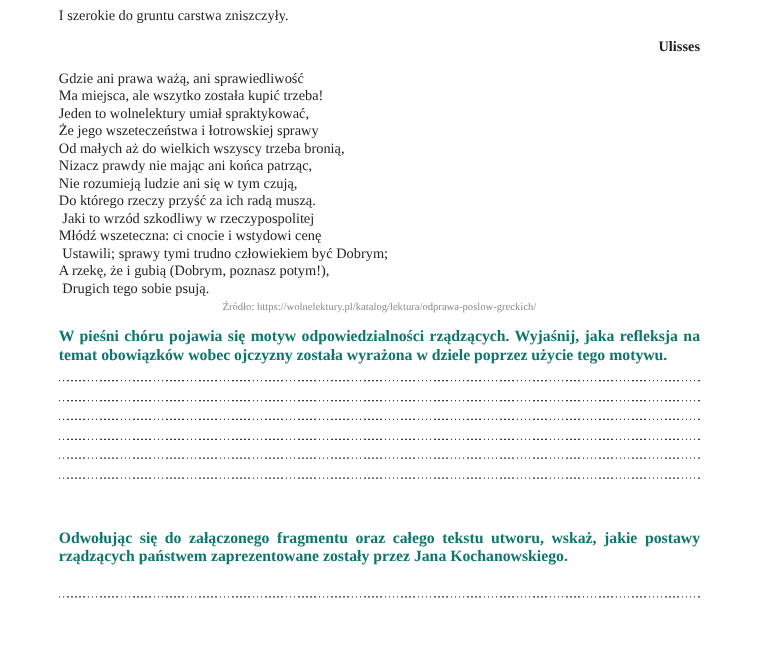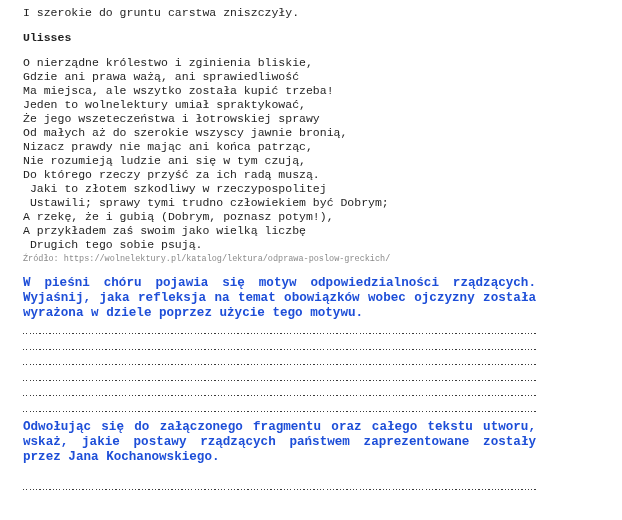--- a/index.html
+++ b/index.html
@@ -12,57 +12,57 @@
     width: 622px;
     height: 520px;
     background: #ffffff;
     overflow: hidden;
     font-family: "Liberation Serif", "DejaVu Serif", serif;
     color: #1f1f1f;
     box-sizing: border-box;
   }
   .content {
     box-sizing: content-box;
-    padding: 6px 15px 0 23px;
+    padding: 6px 15px 0 47px;
     width: 513px;
-    font-family: Liberation Mono, monospace;
   }
   .lead-line {
     margin: 0;
     font-size: 11.5px;
     line-height: 14px;
     white-space: pre;
   }
   .speaker {
     margin: 11px 0 0 0;
     font-size: 11.5px;
     line-height: 14px;
     font-weight: bold;
+    text-align: right;
   }
   .poem {
     margin-top: 11px;
   }
   .poem-line {
     font-size: 11.5px;
     line-height: 14px;
     white-space: pre;
   }
   .source {
     margin: 2px 0 0 0;
     font-size: 8.5px;
     line-height: 11px;
     color: #8a8a8a;
-    text-align: left;
+    text-align: center;
   }
   .question {
     margin: 11px 0 0 0;
     font-size: 12.6px;
     line-height: 15px;
     font-weight: bold;
-    color: #1d4ed8;
+    color: #0f766e;
     text-align: justify;
   }
   .answer-lines {
     margin-top: 0;
   }
   .answer-lines.single {
     margin-top: 12px;
   }
   .dotted-line {
     height: 15.5px;
@@ -80,49 +80,48 @@
 <body>
 
 <div class="page">
   <div class="content">
 
     <p class="lead-line">I szerokie do gruntu carstwa zniszczyły.</p>
 
     <p class="speaker">Ulisses</p>
 
     <div class="poem">
-        <div class="poem-line">O nierządne królestwo i zginienia bliskie,</div>
         <div class="poem-line">Gdzie ani prawa ważą, ani sprawiedliwość</div>
         <div class="poem-line">Ma miejsca, ale wszytko została kupić trzeba!</div>
         <div class="poem-line">Jeden to wolnelektury umiał spraktykować,</div>
         <div class="poem-line">Że jego wszeteczeństwa i łotrowskiej sprawy</div>
-        <div class="poem-line">Od małych aż do szerokie wszyscy jawnie bronią,</div>
+        <div class="poem-line">Od małych aż do wielkich wszyscy trzeba bronią,</div>
         <div class="poem-line">Nizacz prawdy nie mając ani końca patrząc,</div>
         <div class="poem-line">Nie rozumieją ludzie ani się w tym czują,</div>
         <div class="poem-line">Do którego rzeczy przyść za ich radą muszą.</div>
-        <div class="poem-line"> Jaki to złotem szkodliwy w rzeczypospolitej</div>
+        <div class="poem-line"> Jaki to wrzód szkodliwy w rzeczypospolitej</div>
+        <div class="poem-line">Młódź wszeteczna: ci cnocie i wstydowi cenę</div>
         <div class="poem-line"> Ustawili; sprawy tymi trudno człowiekiem być Dobrym;</div>
         <div class="poem-line">A rzekę, że i gubią (Dobrym, poznasz potym!),</div>
-        <div class="poem-line">A przykładem zaś swoim jako wielką liczbę</div>
         <div class="poem-line"> Drugich tego sobie psują.</div>
       </div>
 
     <p class="source">Źródło: https://wolnelektury.pl/katalog/lektura/odprawa-poslow-greckich/</p>
 
     <p class="question">W pieśni chóru pojawia się motyw odpowiedzialności rządzących. Wyjaśnij, jaka refleksja na temat obowiązków wobec ojczyzny została wyrażona w dziele poprzez użycie tego motywu.</p>
 
     <div class="answer-lines">
         <div class="dotted-line"></div>
         <div class="dotted-line"></div>
         <div class="dotted-line"></div>
         <div class="dotted-line"></div>
         <div class="dotted-line"></div>
         <div class="dotted-line"></div>
       </div>
 
-    <p class="question" style="margin-top: 6px;">Odwołując się do załączonego fragmentu oraz całego tekstu utworu, wskaż, jakie postawy rządzących państwem zaprezentowane zostały przez Jana Kochanowskiego.</p>
+    <p class="question" style="margin-top: 38px;">Odwołując się do załączonego fragmentu oraz całego tekstu utworu, wskaż, jakie postawy rządzących państwem zaprezentowane zostały przez Jana Kochanowskiego.</p>
 
     <div class="answer-lines single">
         <div class="dotted-line"></div>
       </div>
 
   </div>
 </div>
 
 </body></html>

